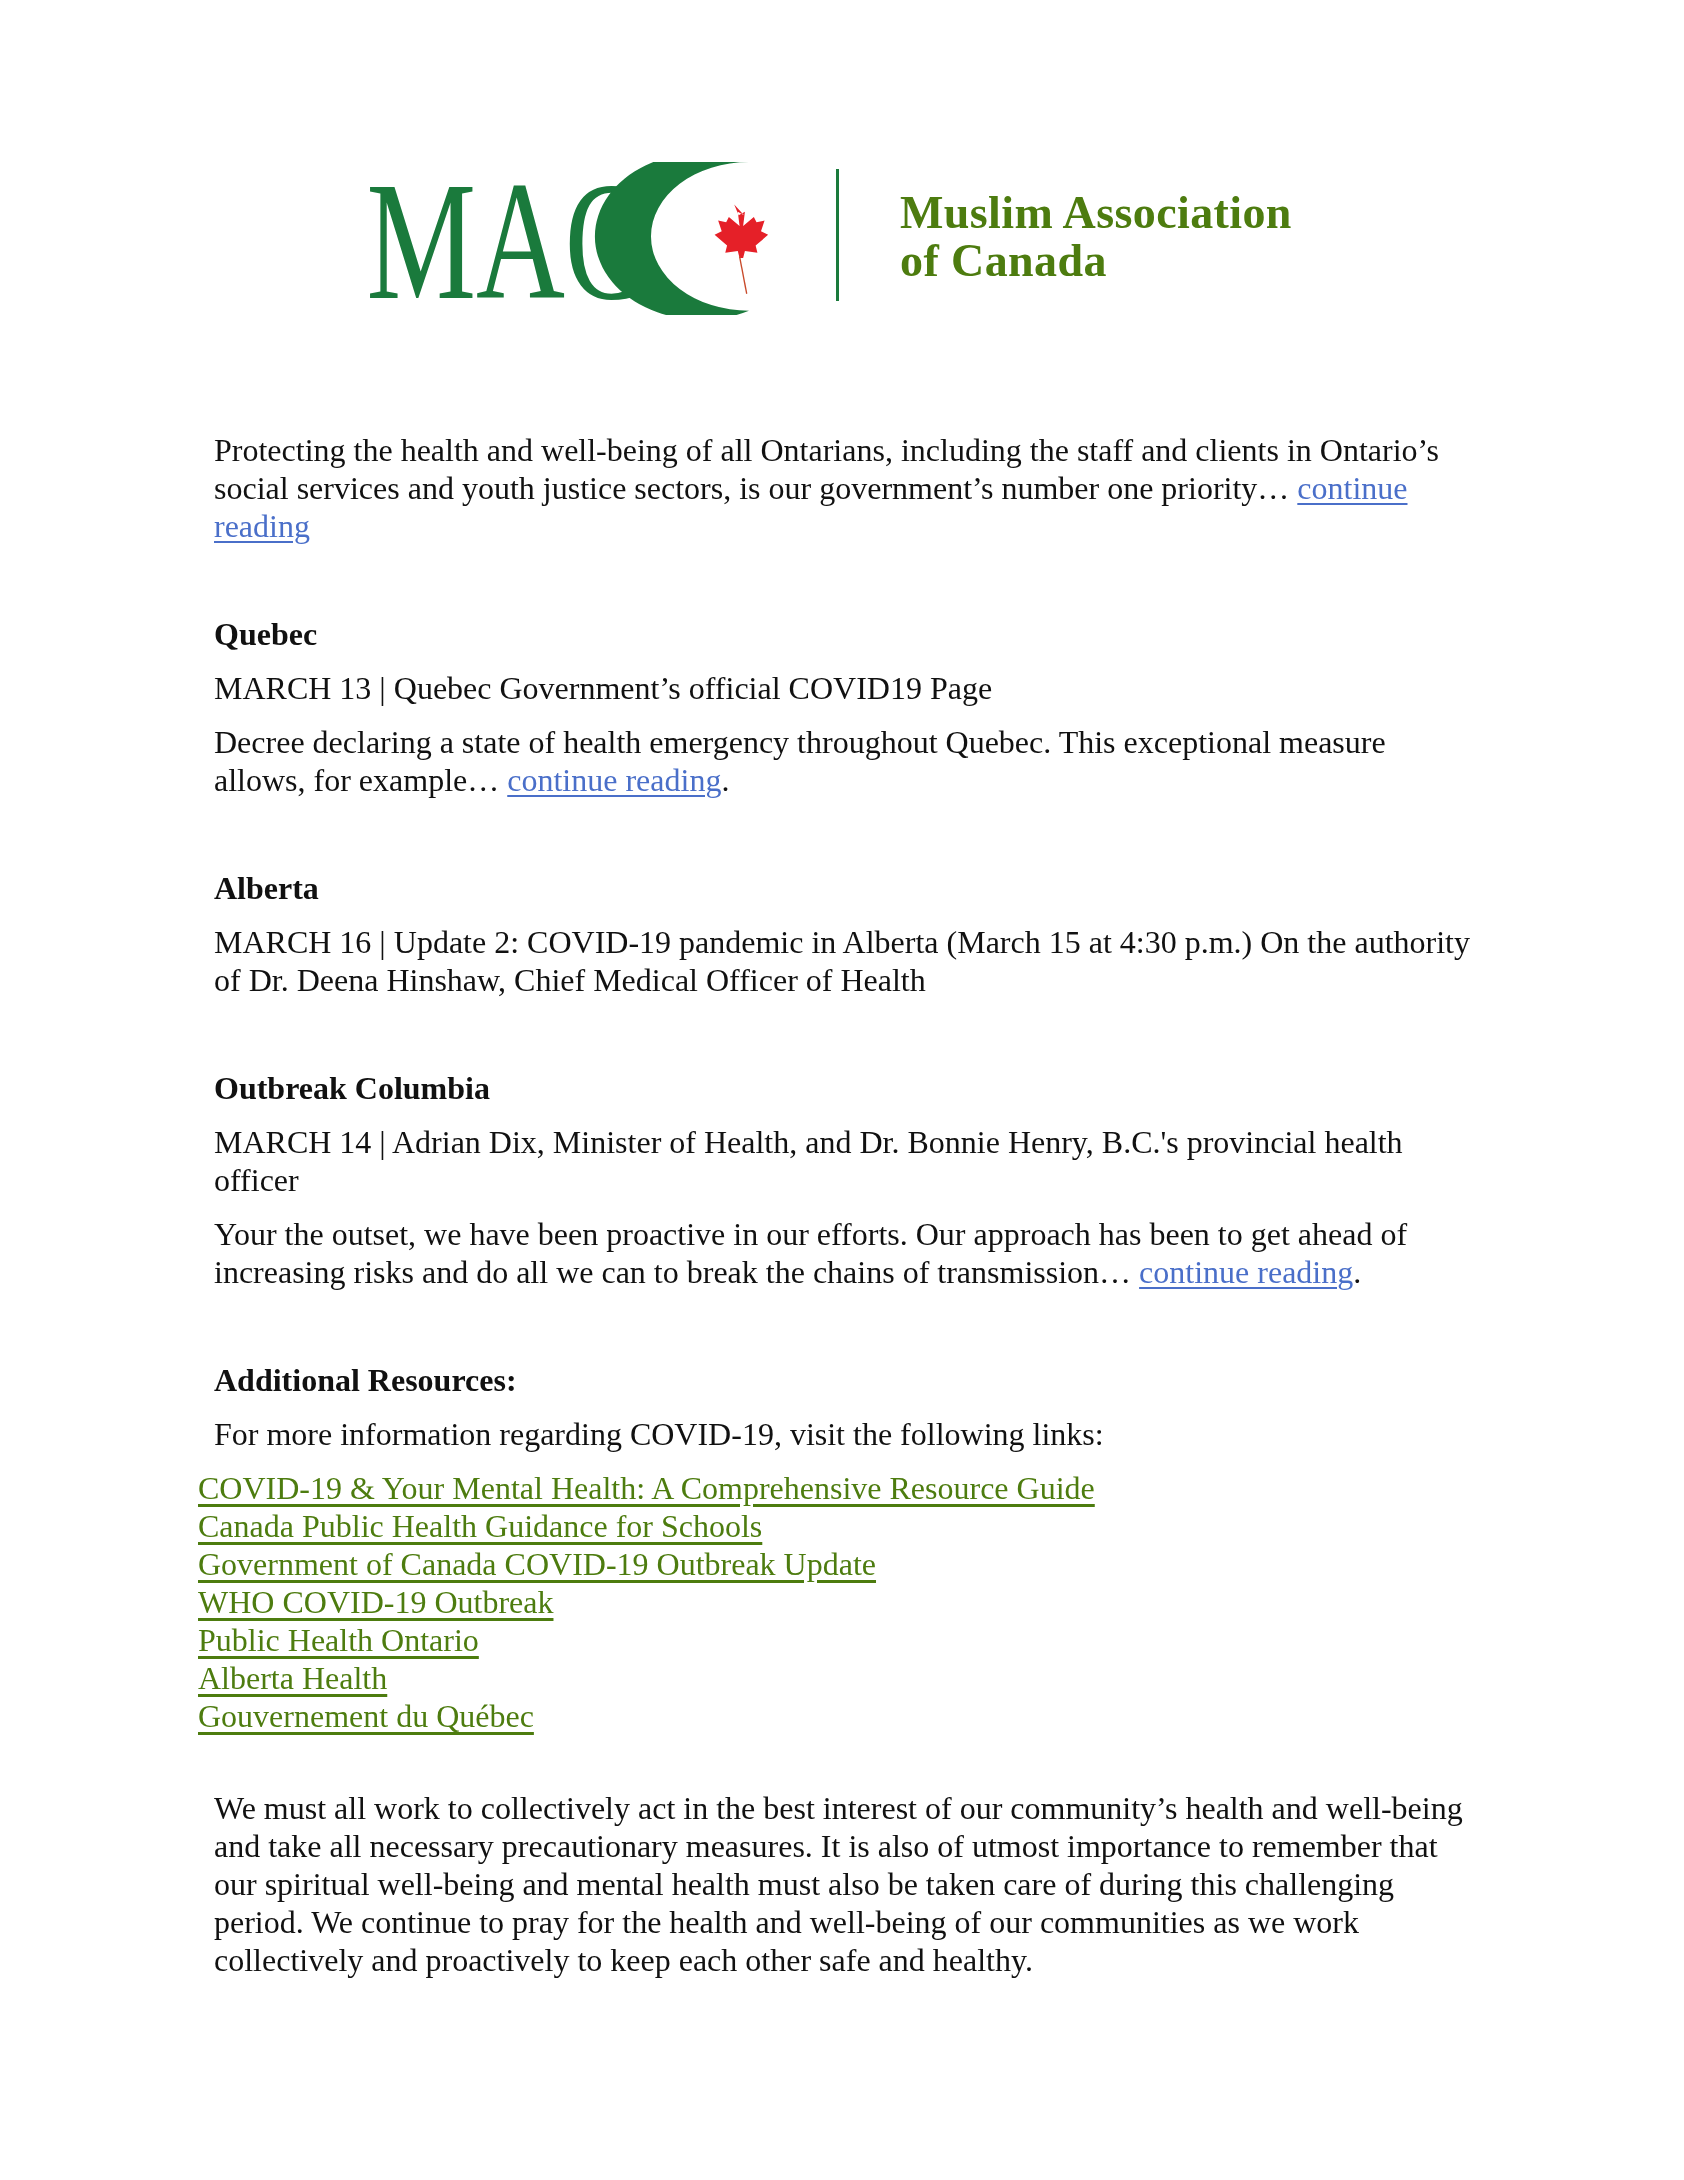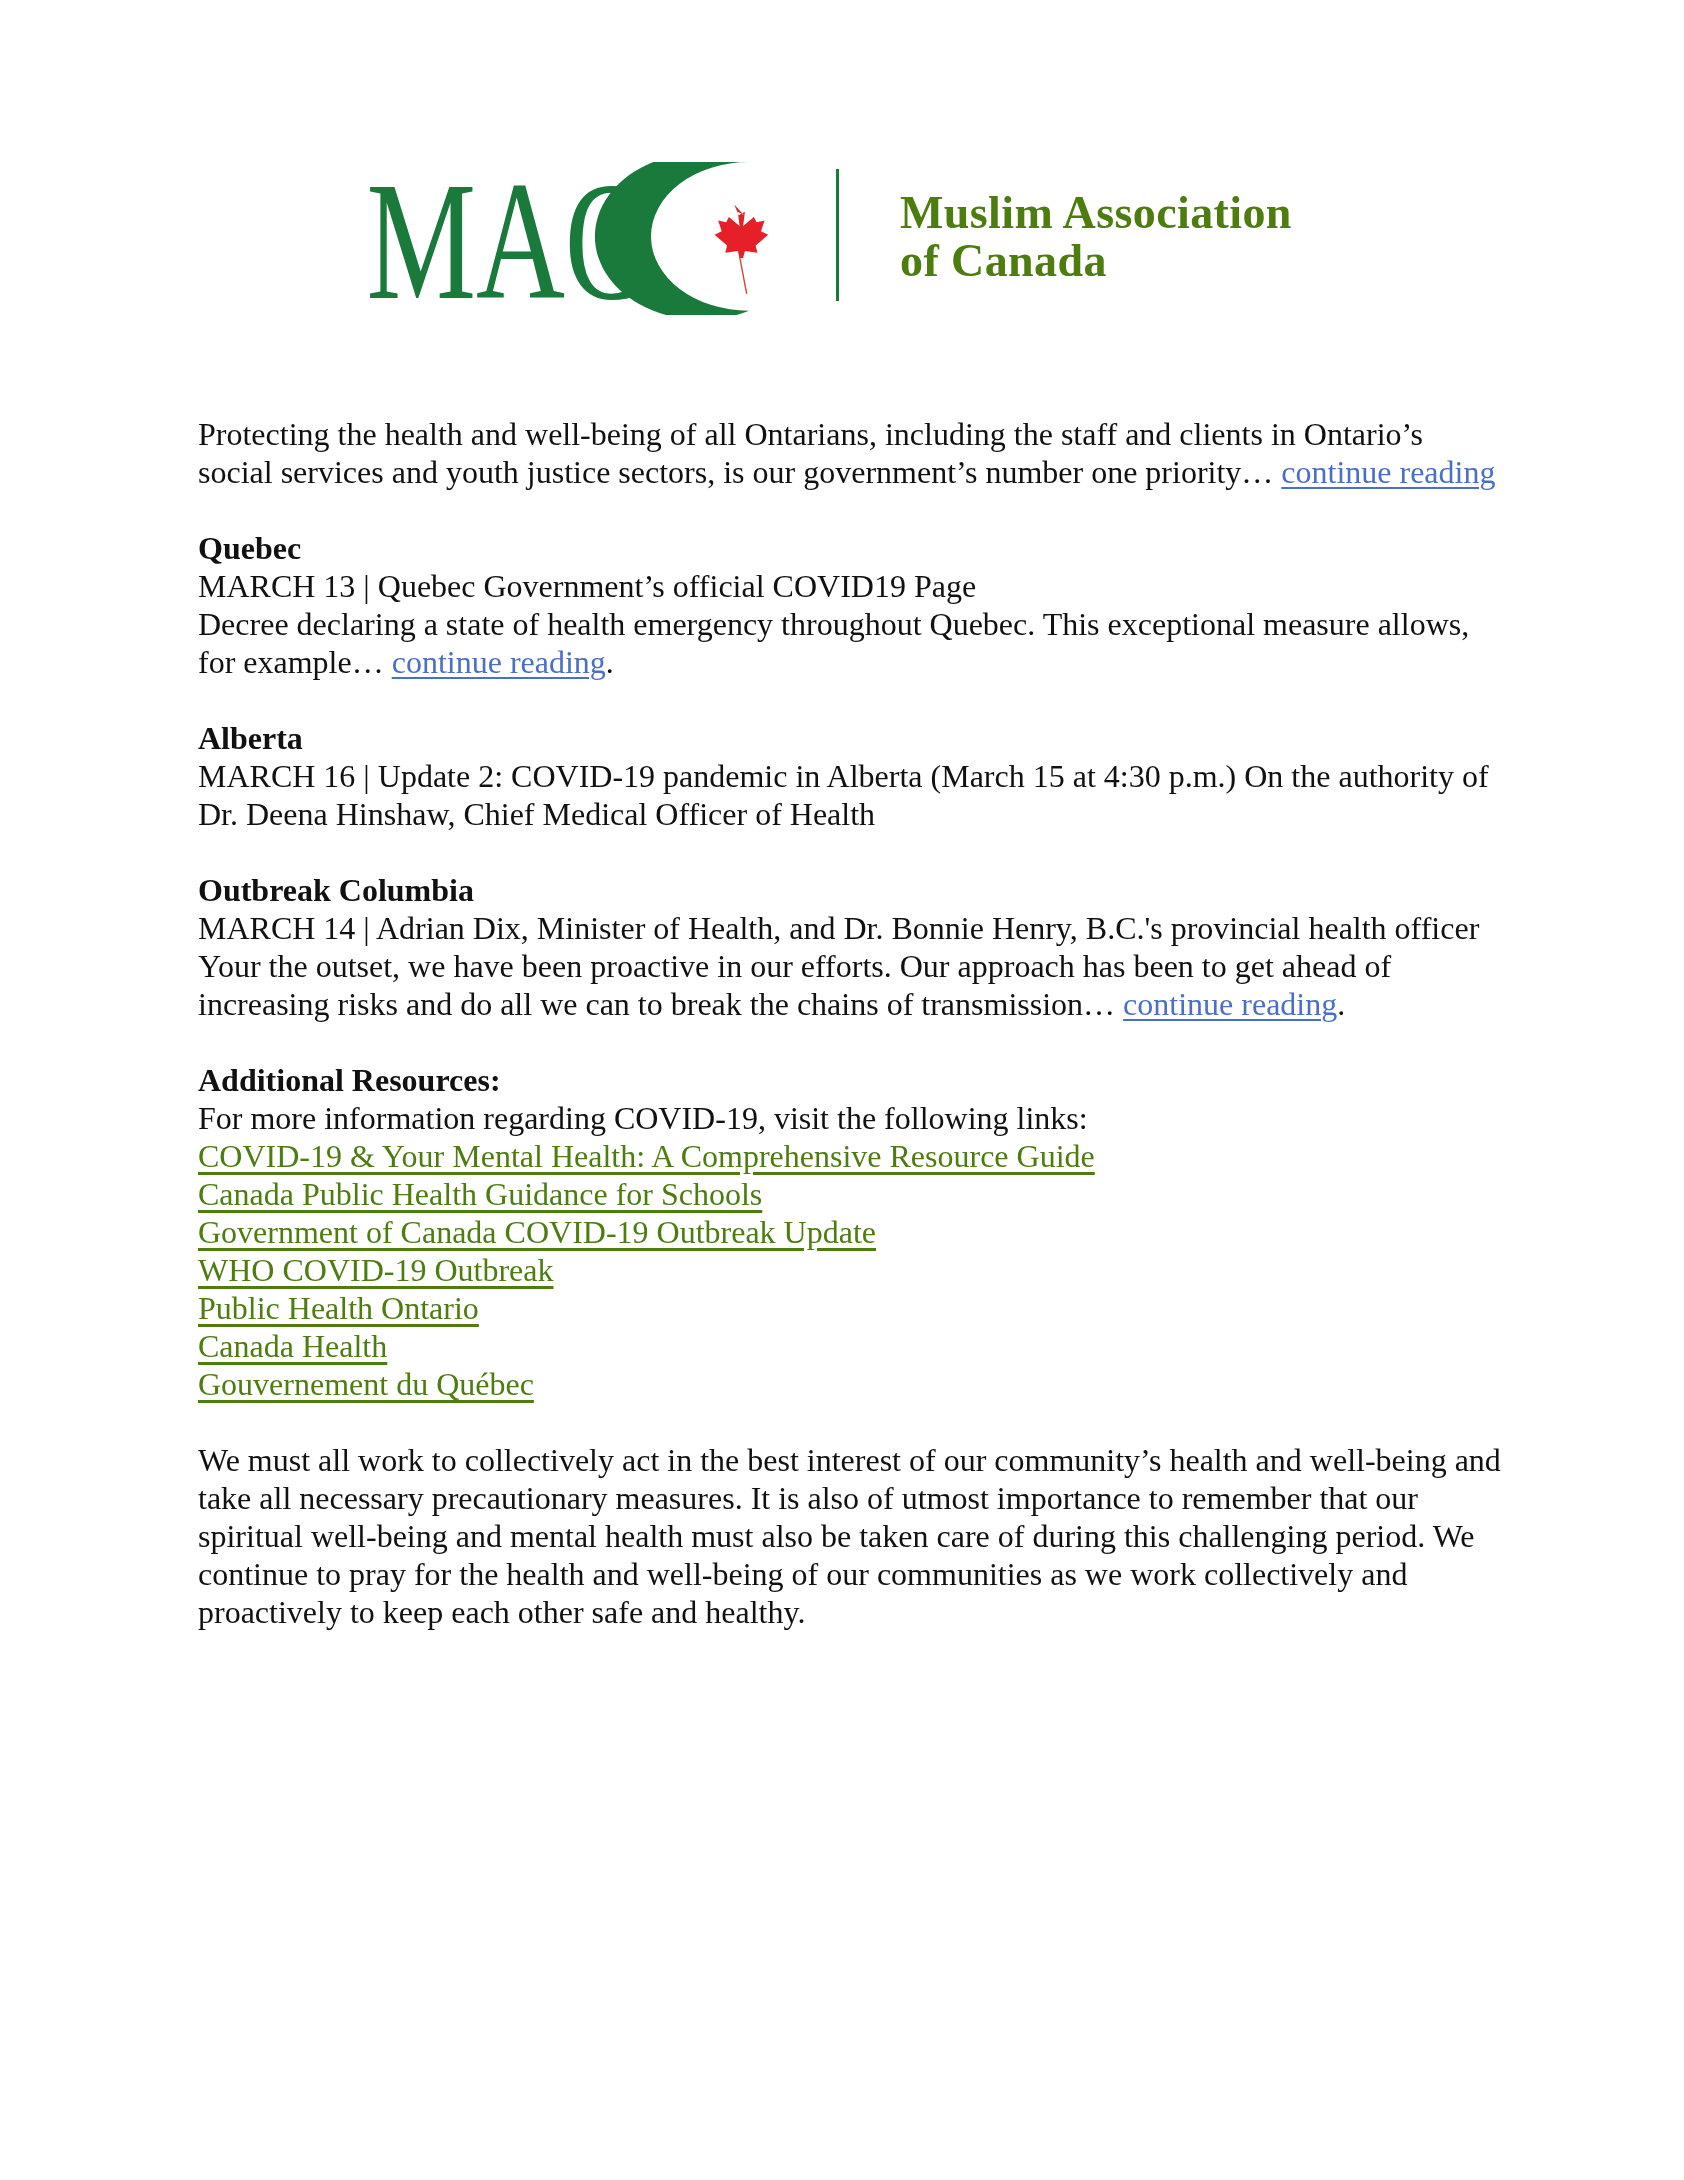--- a/index.html
+++ b/index.html
@@ -2,21 +2,21 @@
 <html style="font-size:13.6px"><head>
 <meta charset="utf-8">
 <style>
   html, body { margin: 0; padding: 0; background: #ffffff; }
   body { width: 1685px; height: 2181px; position: relative; overflow: hidden; }
   .logo { position: absolute; left: 366px; top: 162px; width: 971px; height: 153px; }
   .mac-text { position: absolute; left: 0; top: 0; height: 153px; }
   .divider { position: absolute; left: 470px; top: 6.8px; width: 2.6px; height: 132px; background: #1a7a3c; }
   .org-name { position: absolute; left: 534px; top: 27px; font-family: "Liberation Serif", "DejaVu Serif", serif; font-weight: bold; color: #4d7c0f; font-size: 46px; line-height: 48px; letter-spacing: 0.4px; }
   .content { position: absolute; left: 198px; top: 415px; width: 1303px; font-family: "Liberation Serif", "DejaVu Serif", serif; font-size: 32px; line-height: 38px; color: #111111; }
-  .content p { margin: 0; }
+  .content p { margin: 16px; }
   .gap { height: 38px; }
   .heading { font-weight: bold; }
   a.inline-link { color: #4a6fc9; text-decoration: underline; text-decoration-thickness: 1.7px; text-underline-offset: 4.3px; }
   a.resource-link { color: #4d7c0f; font-weight: normal; text-decoration: underline; text-decoration-thickness: 2.6px; text-underline-offset: 5.1px; display: inline; }
   .resource-line { display: block; }
 </style>
 </head>
 <body>
 
 <div class="logo">
@@ -61,21 +61,21 @@
 
   <div>
     <p class="heading">Additional Resources:</p>
     <p>For more information regarding COVID-19, visit the following links:</p>
     <div>
       <span class="resource-line"><a href="#" class="resource-link">COVID-19 &amp; Your Mental Health: A Comprehensive Resource Guide</a></span>
       <span class="resource-line"><a href="#" class="resource-link">Canada Public Health Guidance for Schools</a></span>
       <span class="resource-line"><a href="#" class="resource-link">Government of Canada COVID-19 Outbreak Update</a></span>
       <span class="resource-line"><a href="#" class="resource-link">WHO COVID-19 Outbreak</a></span>
       <span class="resource-line"><a href="#" class="resource-link">Public Health Ontario</a></span>
-      <span class="resource-line"><a href="#" class="resource-link">Canada Health</a></span>
+      <span class="resource-line"><a href="#" class="resource-link">Alberta Health</a></span>
       <span class="resource-line"><a href="#" class="resource-link">Gouvernement du Québec</a></span>
     </div>
   </div>
   <div class="gap"></div>
 
   <p>We must all work to collectively act in the best interest of our community’s health and well-being and take all necessary precautionary measures. It is also of utmost importance to remember that our spiritual well-being and mental health must also be taken care of during this challenging period. We continue to pray for the health and well-being of our communities as we work collectively and proactively to keep each other safe and healthy.</p>
 </div>
 
 
 </body></html>

